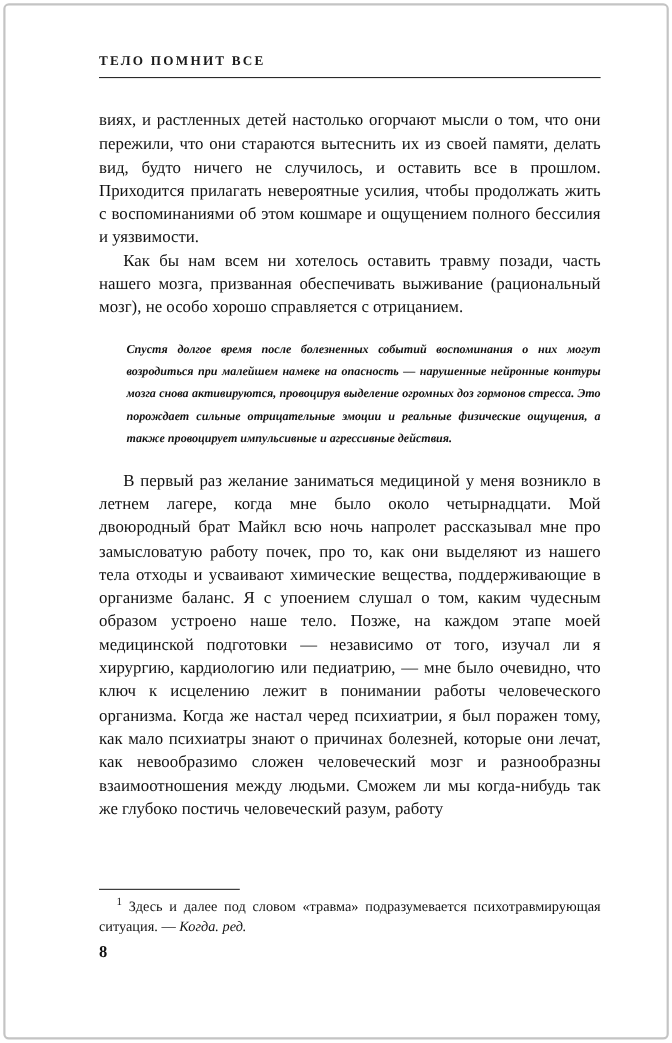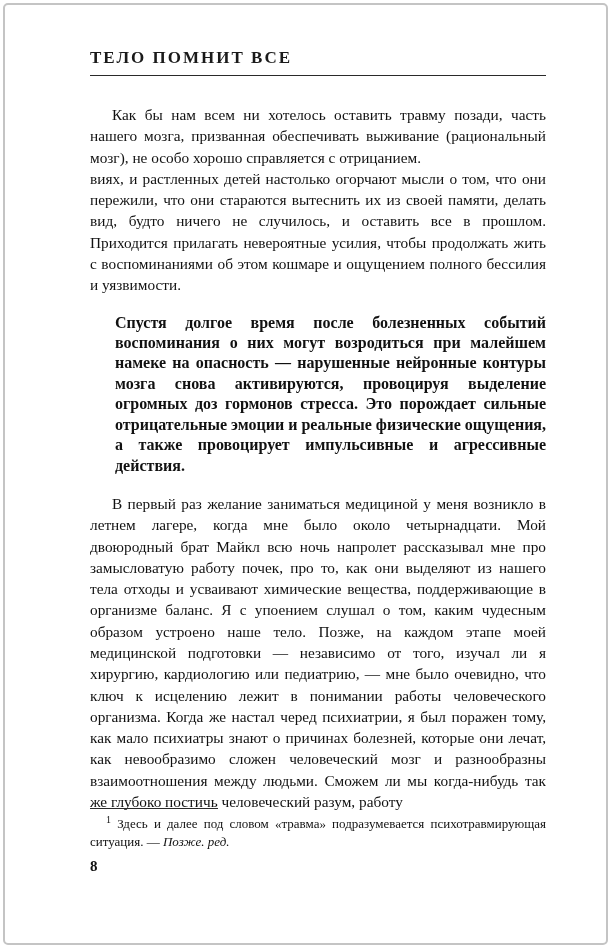--- a/index.html
+++ b/index.html
@@ -19,44 +19,45 @@
     border-radius:5px;
     pointer-events:none;
   }
   .content{
     position:absolute;
     left:90px;
     width:456px;
     top:48px;
   }
   .running-header{
-    font-size:17px;
+    font-size:12px;
     font-weight:bold;
     letter-spacing:2px;
     color:#1a1a1a;
   }
   .header-rule{
     border:none;
     border-top:1.5px solid #2a2a2a;
     margin:7px 0 0 0;
   }
   .body-text{
     margin-top:28px;
     font-size:15.3px;
     line-height:21.3px;
     text-align:justify;
   }
   p.para{margin:0;}
   p.indent{text-indent:22px;}
   .pull-quote{
     margin:17px 0 17px 25px;
     font-weight:bold;
-    font-size:16px;
+    font-size:11px;
     line-height:20.4px;
     text-align:justify;
+    font-style:italic;
   }
   sup.fn-ref{
     font-size:10px;
     line-height:0;
     vertical-align:super;
   }
   .footnote-block{
     position:absolute;
     left:90px;
     width:456px;
@@ -88,26 +89,26 @@
 <body>
 
 <div class="page">
   <div class="frame"></div>
 
   <div class="content">
     <div class="running-header">ТЕЛО ПОМНИТ ВСЕ</div>
     <hr class="header-rule">
 
     <div class="body-text">
+      <p class="para">виях, и растленных детей настолько огорчают мысли о том, что они пережили, что они стараются вытеснить их из своей памяти, делать вид, будто ничего не случилось, и оставить все в прошлом. Приходится прилагать невероятные усилия, чтобы продолжать жить с воспоминаниями об этом кошмаре и ощущением полного бессилия и уязвимости.</p>
       <p class="para indent">Как бы нам всем ни хотелось оставить травму позади, часть нашего мозга, призванная обеспечивать выживание (рациональный мозг), не особо хорошо справляется с отрицанием.</p>
-      <p class="para">виях, и растленных детей настолько огорчают мысли о том, что они пережили, что они стараются вытеснить их из своей памяти, делать вид, будто ничего не случилось, и оставить все в прошлом. Приходится прилагать невероятные усилия, чтобы продолжать жить с воспоминаниями об этом кошмаре и ощущением полного бессилия и уязвимости.</p>
       <div class="pull-quote">Спустя долгое время после болезненных событий воспоминания о них могут возродиться при малейшем намеке на опасность — нарушенные нейронные контуры мозга снова активируются, провоцируя выделение огромных доз гормонов стресса. Это порождает сильные отрицательные эмоции и реальные физические ощущения, а также провоцирует импульсивные и агрессивные действия.</div>
       <p class="para indent">В первый раз желание заниматься медициной у меня возникло в летнем лагере, когда мне было около четырнадцати. Мой двоюродный брат Майкл всю ночь напролет рассказывал мне про замысловатую работу почек, про то, как они выделяют из нашего тела отходы и усваивают химические вещества, поддерживающие в организме баланс. Я с упоением слушал о том, каким чудесным образом устроено наше тело. Позже, на каждом этапе моей медицинской подготовки — независимо от того, изучал ли я хирургию, кардиологию или педиатрию, — мне было очевидно, что ключ к исцелению лежит в понимании работы человеческого организма. Когда же настал черед психиатрии, я был поражен тому, как мало психиатры знают о причинах болезней, которые они лечат, как невообразимо сложен человеческий мозг и разнообразны взаимоотношения между людьми. Сможем ли мы когда-нибудь так же глубоко постичь человеческий разум, работу</p>
     </div>
   </div>
 
   <div class="footnote-block">
     <hr class="footnote-rule">
-    <p class="footnote-text"><sup class="fn-ref">1</sup><span> Здесь и далее под словом «травма» подразумевается психотравмирующая ситуация. — </span><span class="attribution">Позже. ред.</span></p>
+    <p class="footnote-text"><sup class="fn-ref">1</sup><span> Здесь и далее под словом «травма» подразумевается психотравмирующая ситуация. — </span><span class="attribution">Когда. ред.</span></p>
   </div>
 
   <div class="page-number">8</div>
 </div>
 
 </body></html>

